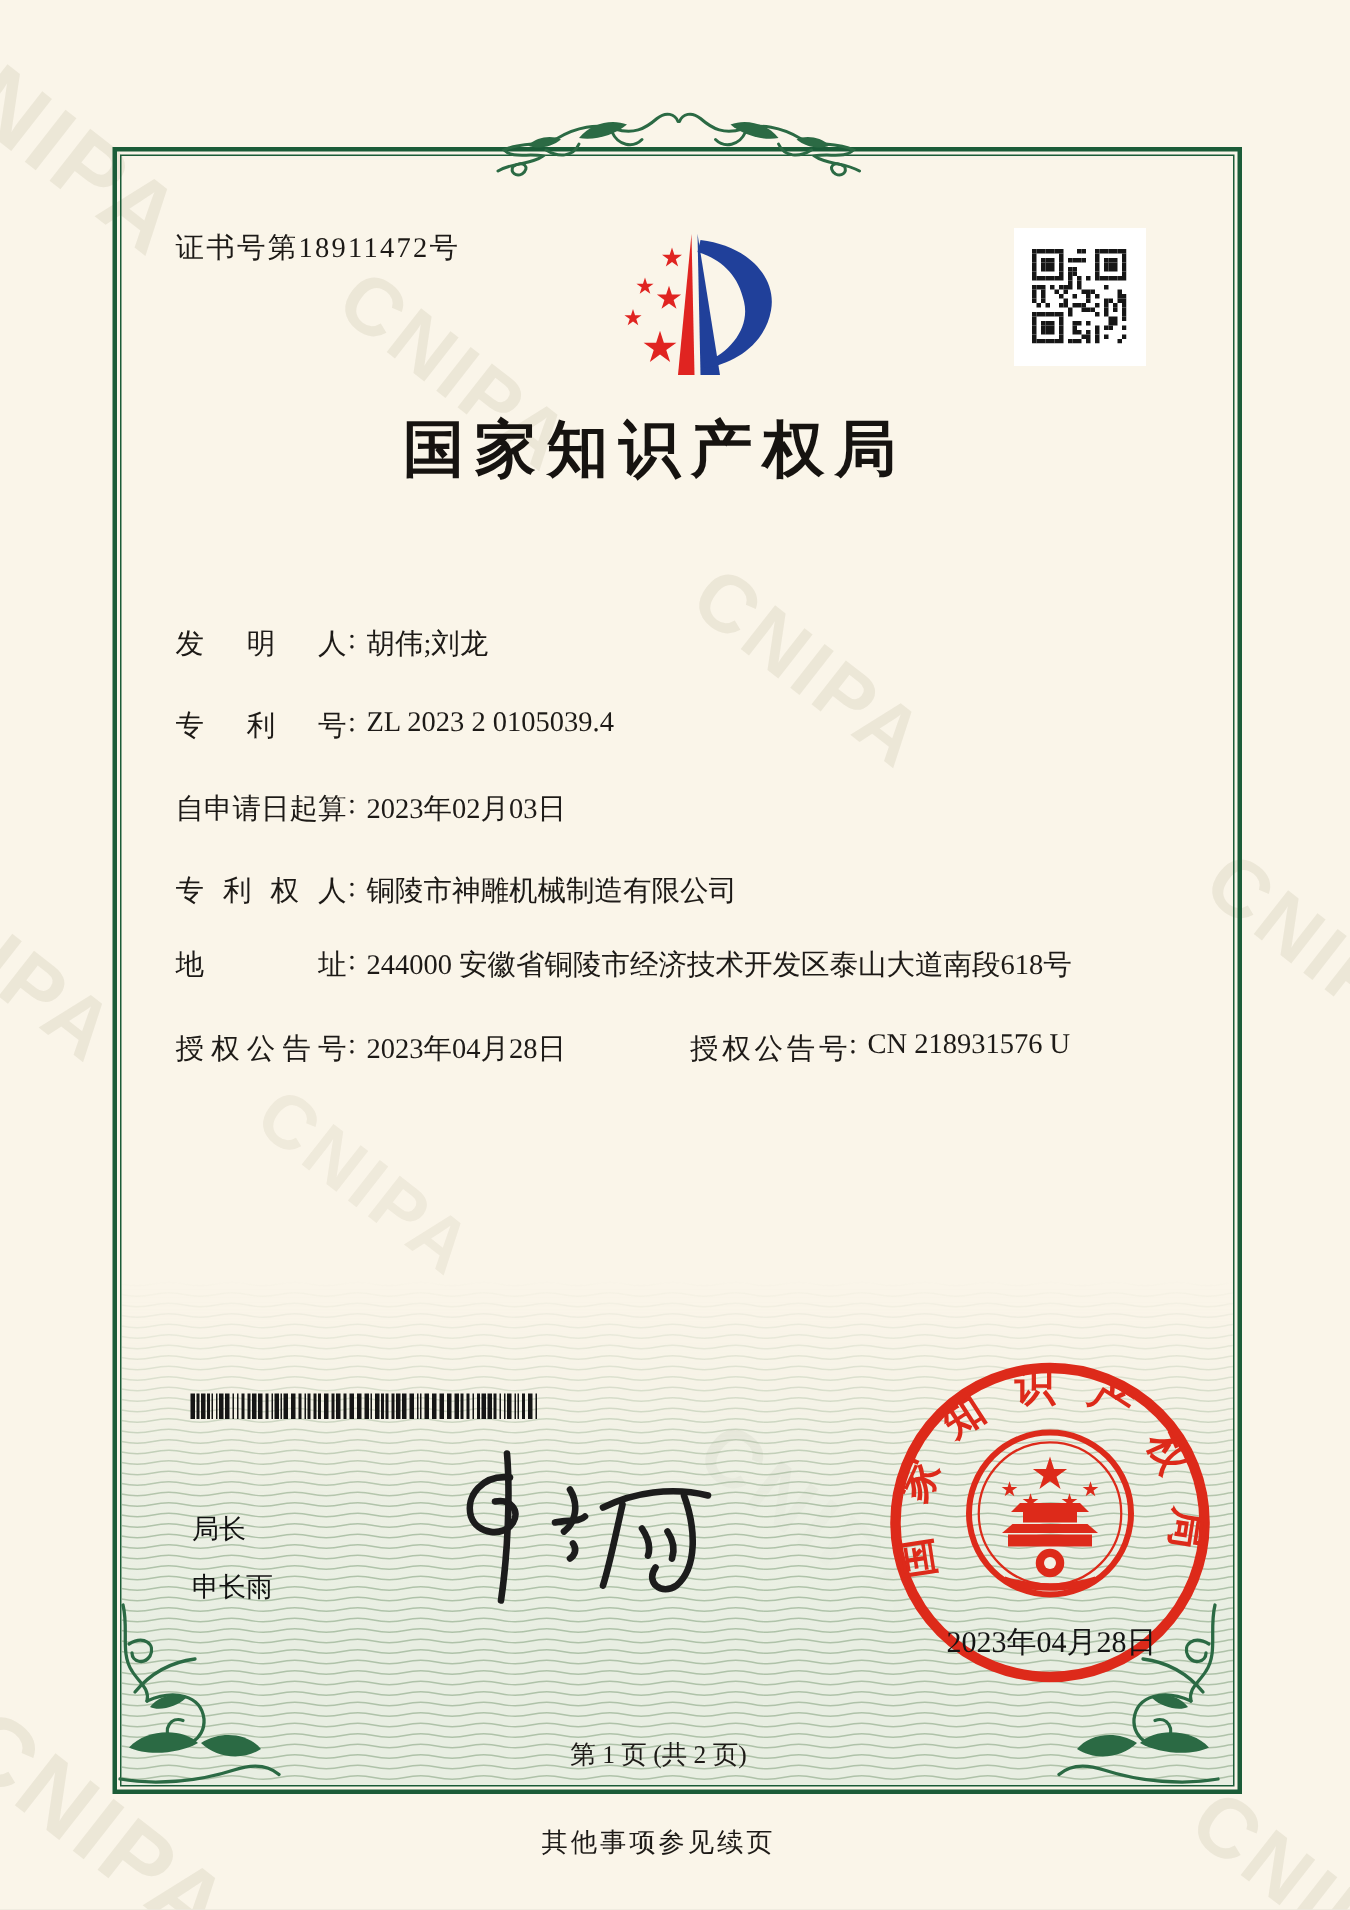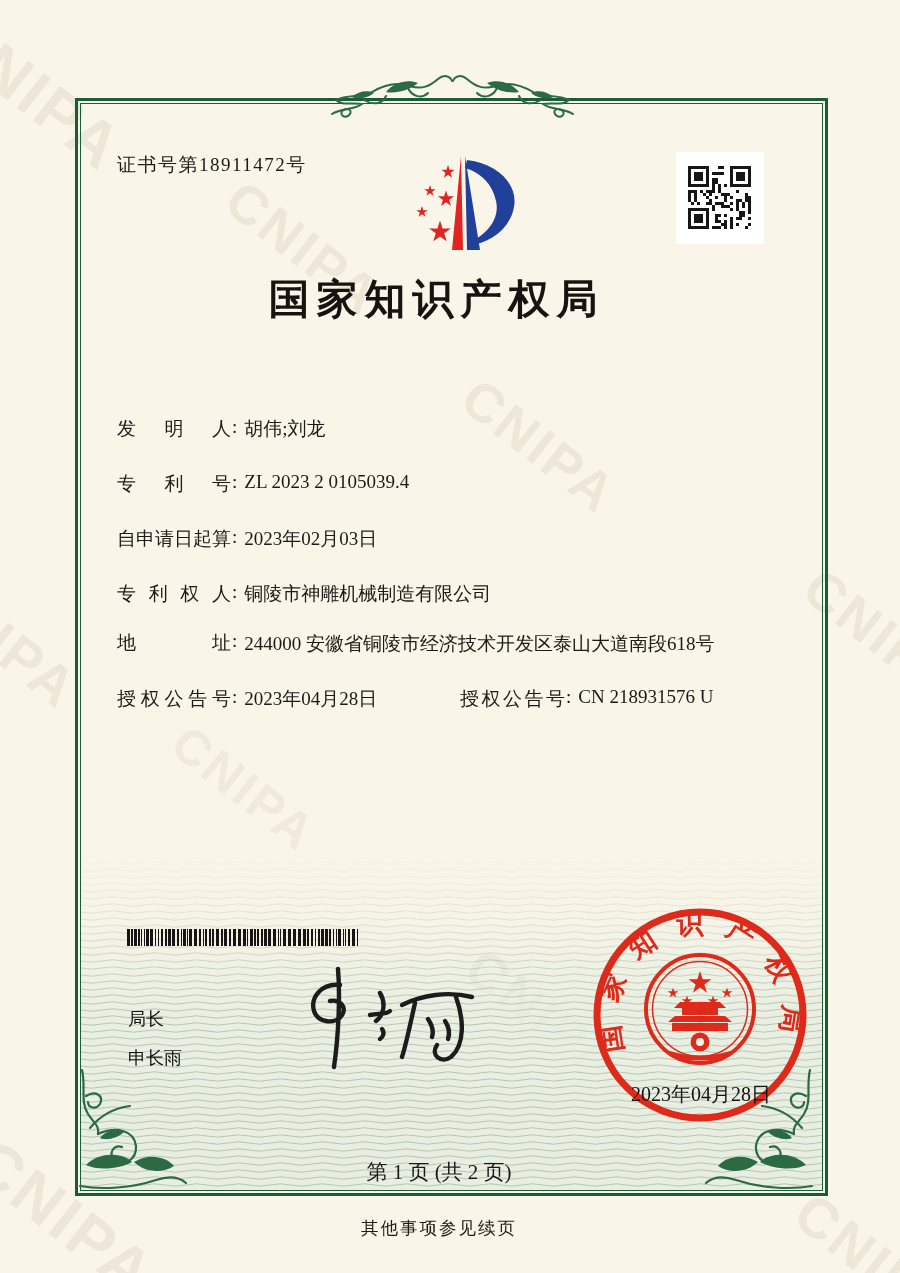--- a/index.html
+++ b/index.html
@@ -35,21 +35,21 @@
              text-align:justify;z-index:2;}
   .body-text p{margin:0;text-indent:2em;}
   .barcode{position:absolute;left:127px;top:929px;width:236px;height:17px;font-size:0;z-index:2;}
   .barcode i{display:inline-block;height:100%;background:#151515;}
   .role{position:absolute;left:128px;top:1007px;font-family:"Liberation Sans","DejaVu Sans",sans-serif;font-size:18px;z-index:2;color:#111;}
   .signer-name{position:absolute;left:128px;top:1046px;font-family:"Liberation Sans","DejaVu Sans",sans-serif;font-size:18px;z-index:2;color:#111;}
   .sig{position:absolute;left:252px;top:963px;z-index:3;}
   .seal{position:absolute;left:588px;top:903px;z-index:3;}
   .seal-date{position:absolute;left:606px;top:1081px;width:190px;text-align:center;font-size:20px;
              color:#141414;z-index:3;white-space:nowrap;}
-  .page-num{position:absolute;left:75px;top:1158px;width:728px;text-align:center;font-size:21px;z-index:2;}
+  .page-num{position:absolute;left:75px;top:1158px;width:728px;text-align:center;font-size:17px;z-index:2;}
   .bottom-note{position:absolute;left:75px;top:1216px;width:728px;text-align:center;font-size:17.5px;letter-spacing:2px;z-index:2;}
 </style>
 </head>
 <body>
 
 <div class="page">
 
   <div class="wm" style="left:-28px;top:-2px;font-size:64px">CNIPA</div>
   <div class="wm" style="left:252px;top:168px;font-size:54px">CNIPA</div>
   <div class="wm" style="left:488px;top:366px;font-size:54px">CNIPA</div>

